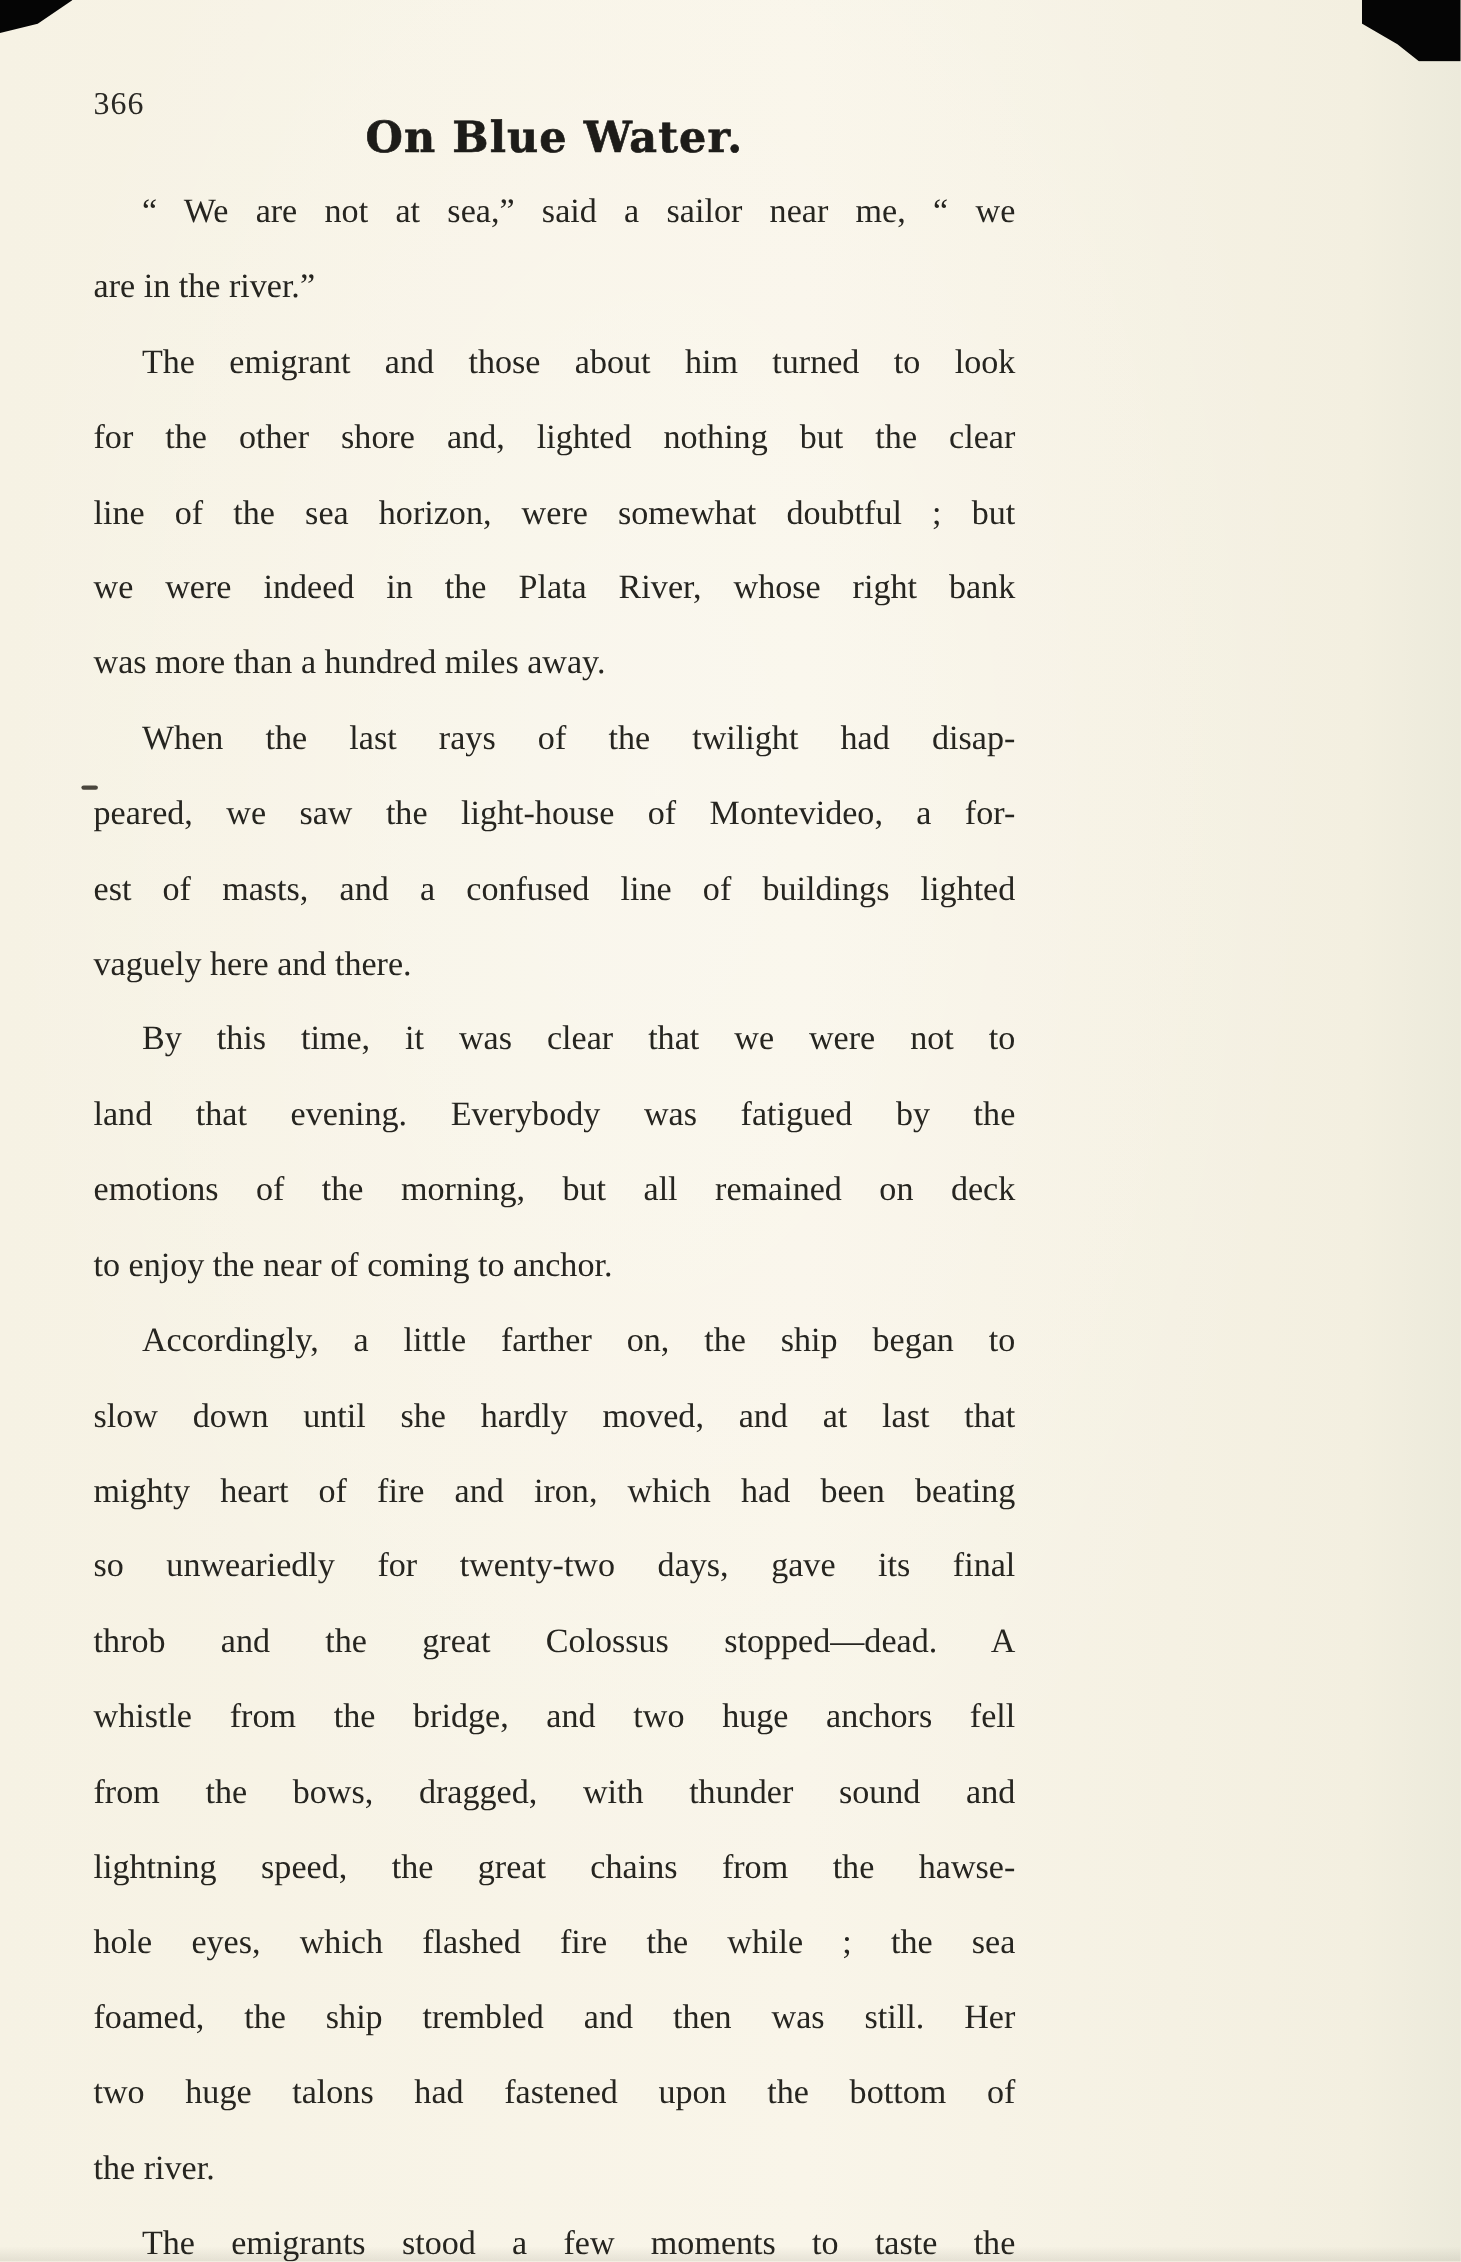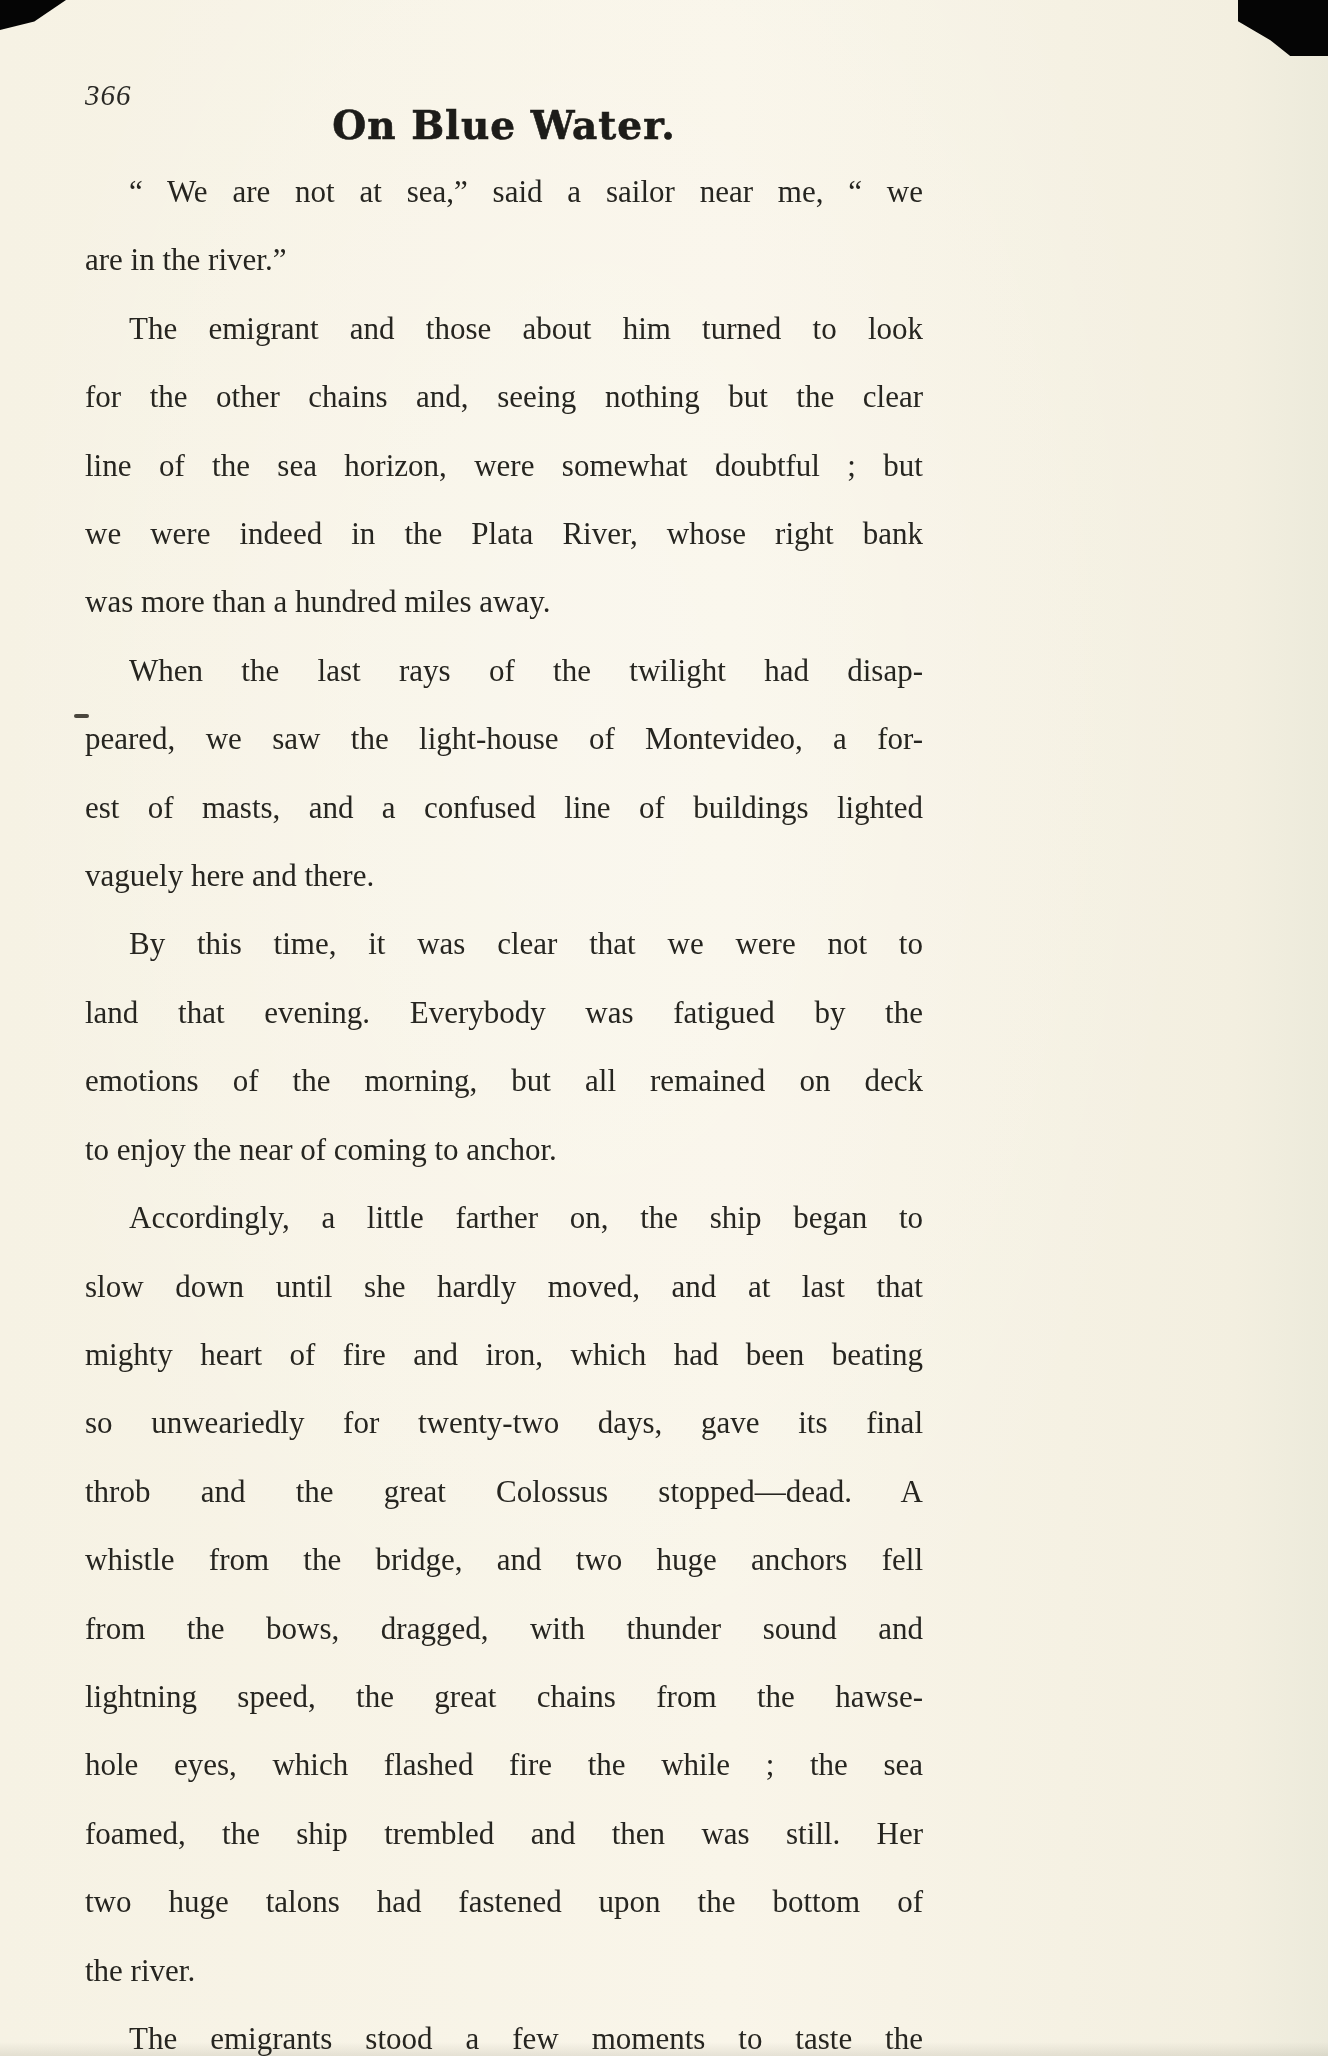--- a/index.html
+++ b/index.html
@@ -54,21 +54,20 @@
     width: 838px;
     height: 50px;
   }
   .page-number {
     position: absolute;
     left: 0;
     top: 9px;
     font-size: 29px;
     letter-spacing: 1px;
     color: #2a2925;
-    font-style: italic;
   }
   .header-title {
     text-align: center;
     font-family: "DejaVu Serif", serif;
     font-weight: bold;
     font-size: 39px;
     letter-spacing: 1px;
     color: #1d1c19;
     margin-top: 32px;
     -webkit-text-stroke: 0.6px #1d1c19;
@@ -114,21 +113,21 @@
   <div class="header-title">On Blue Water.</div>
 </div>
 
 <div class="text-block">
     <div class="paragraph">
       <div class="line">“ We are not at sea,” said a sailor near me, “ we</div>
       <div class="line last">are in the river.”</div>
     </div>
     <div class="paragraph">
       <div class="line">The emigrant and those about him turned to look</div>
-      <div class="line">for the other chains and, seeing nothing but the clear</div>
+      <div class="line">for the other shore and, lighted nothing but the clear</div>
       <div class="line">line of the sea horizon, were somewhat doubtful ; but</div>
       <div class="line">we were indeed in the Plata River, whose right bank</div>
       <div class="line last">was more than a hundred miles away.</div>
     </div>
     <div class="paragraph">
       <div class="line">When the last rays of the twilight had disap-</div>
       <div class="line">peared, we saw the light-house of Montevideo, a for-</div>
       <div class="line">est of masts, and a confused line of buildings lighted</div>
       <div class="line last">vaguely here and there.</div>
     </div>

